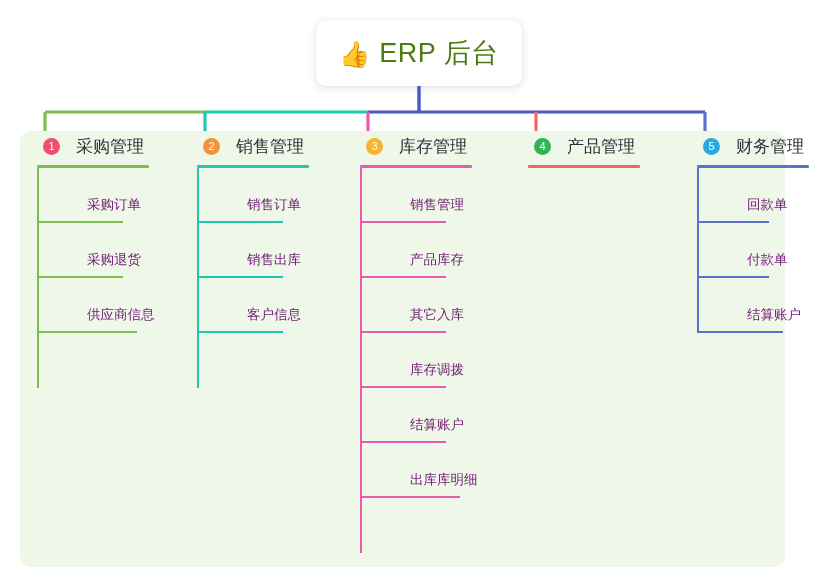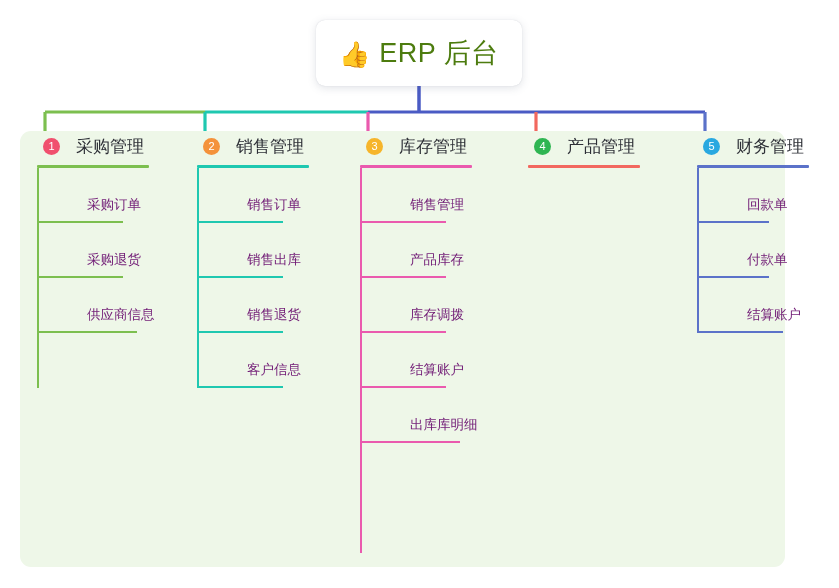--- a/index.html
+++ b/index.html
@@ -193,24 +193,20 @@
           <div class="spine" style="background: rgb(31, 200, 176); height: 220px;"></div>
           <div class="item">
             <span class="item-label">销售订单</span>
             <div class="item-rule" style="width: 86px; background: rgb(31, 200, 176);"></div>
           </div>
           <div class="item">
             <span class="item-label">销售出库</span>
             <div class="item-rule" style="width: 86px; background: rgb(31, 200, 176);"></div>
           </div>
           <div class="item">
-            <span class="item-label">销售退货</span>
-            <div class="item-rule" style="width: 86px; background: rgb(31, 200, 176);"></div>
-          </div>
-          <div class="item">
             <span class="item-label">客户信息</span>
             <div class="item-rule" style="width: 86px; background: rgb(31, 200, 176);"></div>
           </div>
         </div>
       </div>
       <div class="column" style="left: 360px;">
         <div class="col-head">
           <span class="badge" style="background: rgb(246, 181, 43);">3</span>
           <span class="col-title">库存管理</span>
         </div>
@@ -219,20 +215,24 @@
           <div class="spine" style="background: rgb(234, 90, 174); height: 385px;"></div>
           <div class="item">
             <span class="item-label">销售管理</span>
             <div class="item-rule" style="width: 86px; background: rgb(234, 90, 174);"></div>
           </div>
           <div class="item">
             <span class="item-label">产品库存</span>
             <div class="item-rule" style="width: 86px; background: rgb(234, 90, 174);"></div>
           </div>
           <div class="item">
+            <span class="item-label">其它入库</span>
+            <div class="item-rule" style="width: 86px; background: rgb(234, 90, 174);"></div>
+          </div>
+          <div class="item">
             <span class="item-label">库存调拨</span>
             <div class="item-rule" style="width: 86px; background: rgb(234, 90, 174);"></div>
           </div>
           <div class="item">
             <span class="item-label">结算账户</span>
             <div class="item-rule" style="width: 86px; background: rgb(234, 90, 174);"></div>
           </div>
           <div class="item">
             <span class="item-label">出库库明细</span>
             <div class="item-rule" style="width: 100px; background: rgb(234, 90, 174);"></div>

